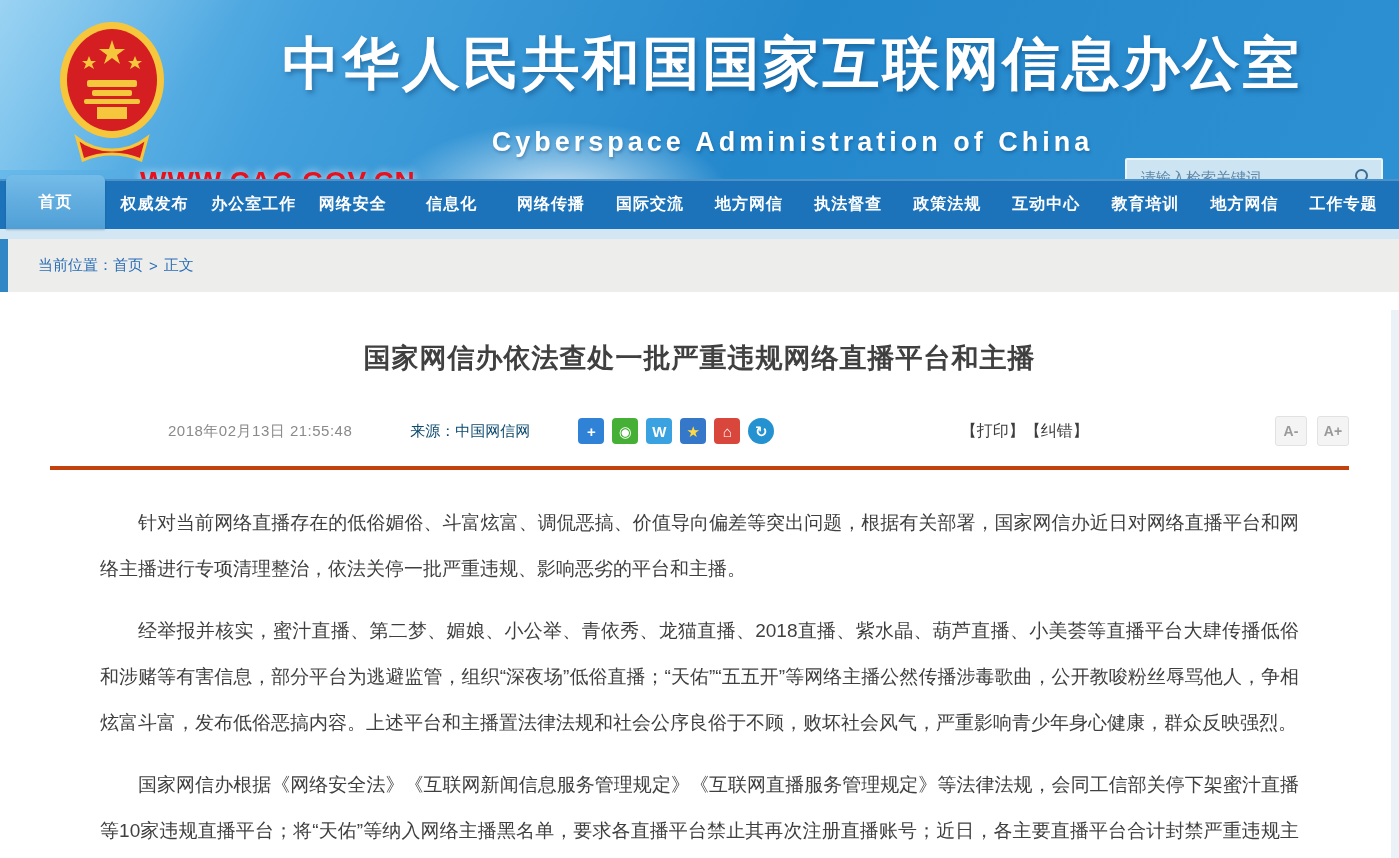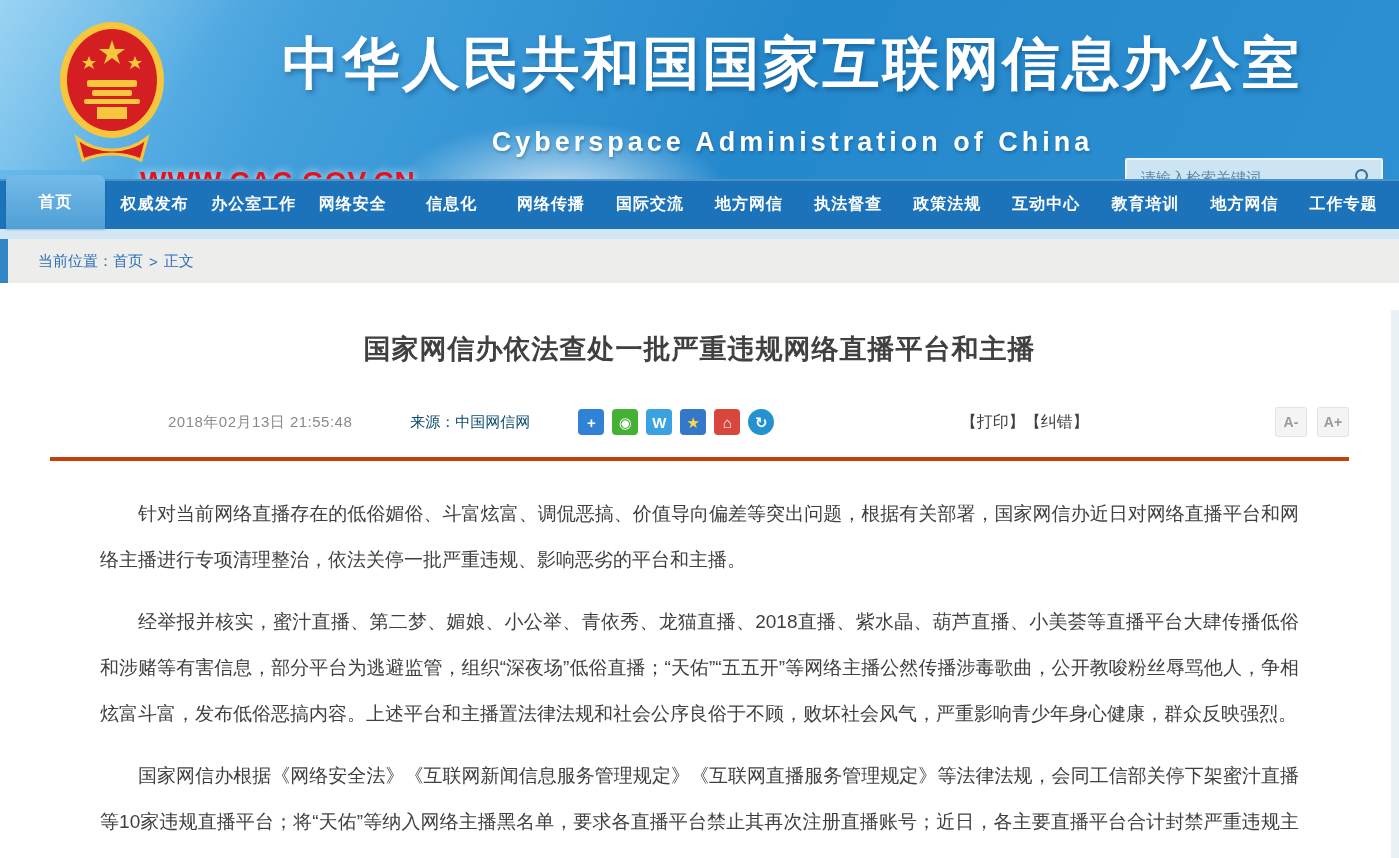--- a/index.html
+++ b/index.html
@@ -62,21 +62,21 @@
     white-space:nowrap; letter-spacing:1px;
   }
   .nav-item.active {
     background:linear-gradient(180deg,#74bbe8,#4f9fd6);
     border-radius:6px 6px 0 0; margin-top:-4px; box-shadow:0 1px 2px rgba(0,40,80,.25);
   }
   .nav-strip { height:10px; background:#d3e6f4; }
 
   
   .crumb {
-    height:44px; background:#edeeec; display:flex; align-items:center;
+    height:53px; background:#edeeec; display:flex; align-items:center;
     padding-left:38px; font-size:15px; color:#2c6eb5; position:relative;
   }
   .crumb::before {
     content:""; position:absolute; left:0; top:0; bottom:0; width:8px; background:#3186c6;
   }
   .crumb .sep { margin:0 6px; color:#2c6eb5; }
   .crumb a { color:#2c6eb5; text-decoration:none; cursor:pointer; }
 
   
   .article { padding:34px 50px 0; }

